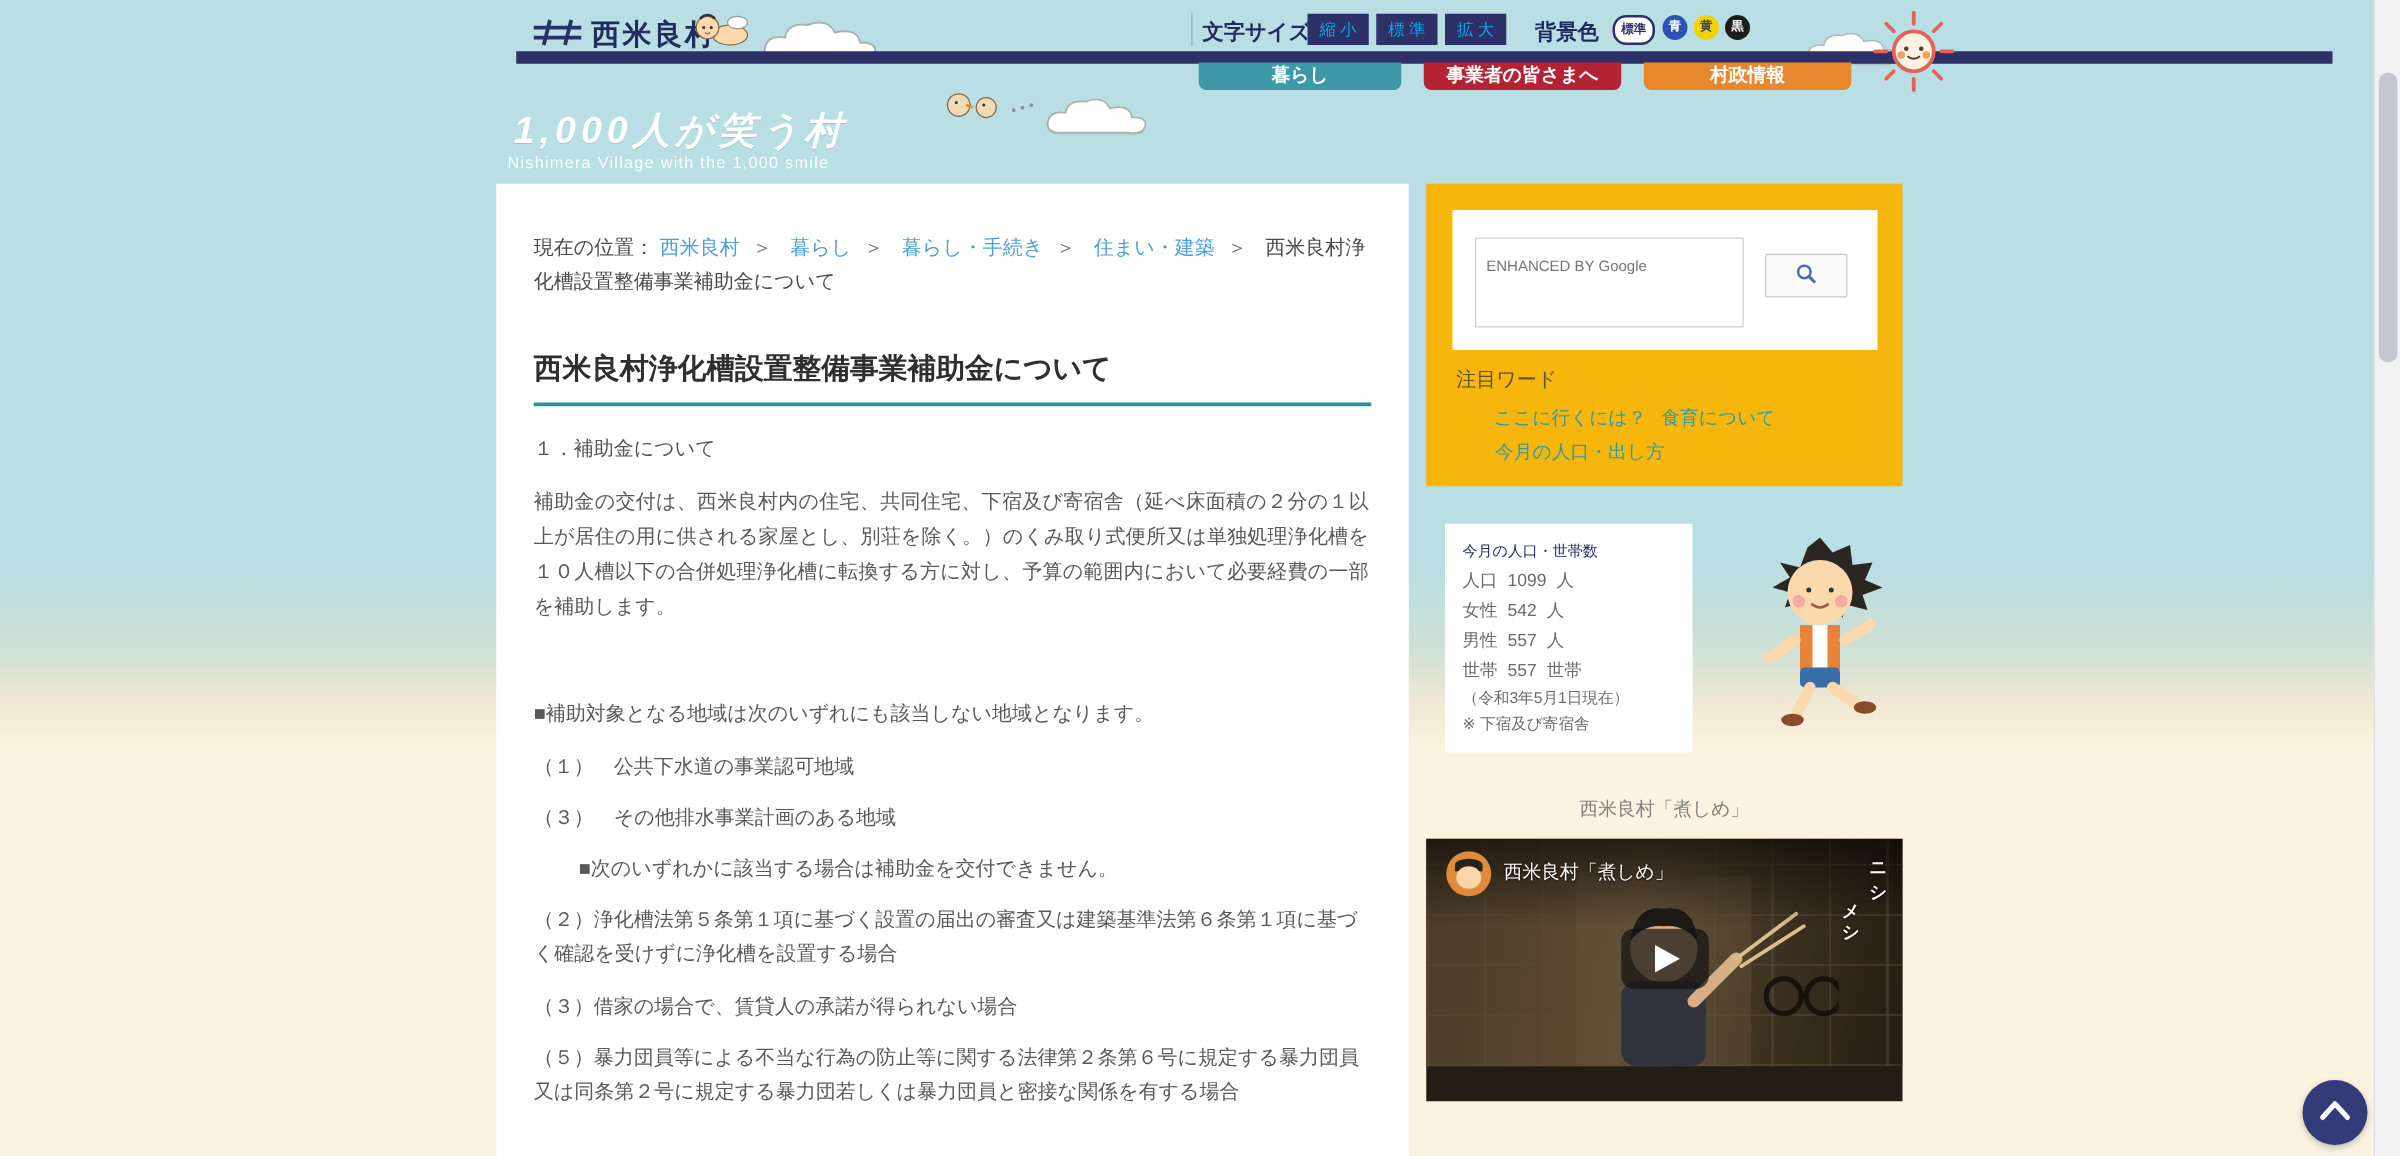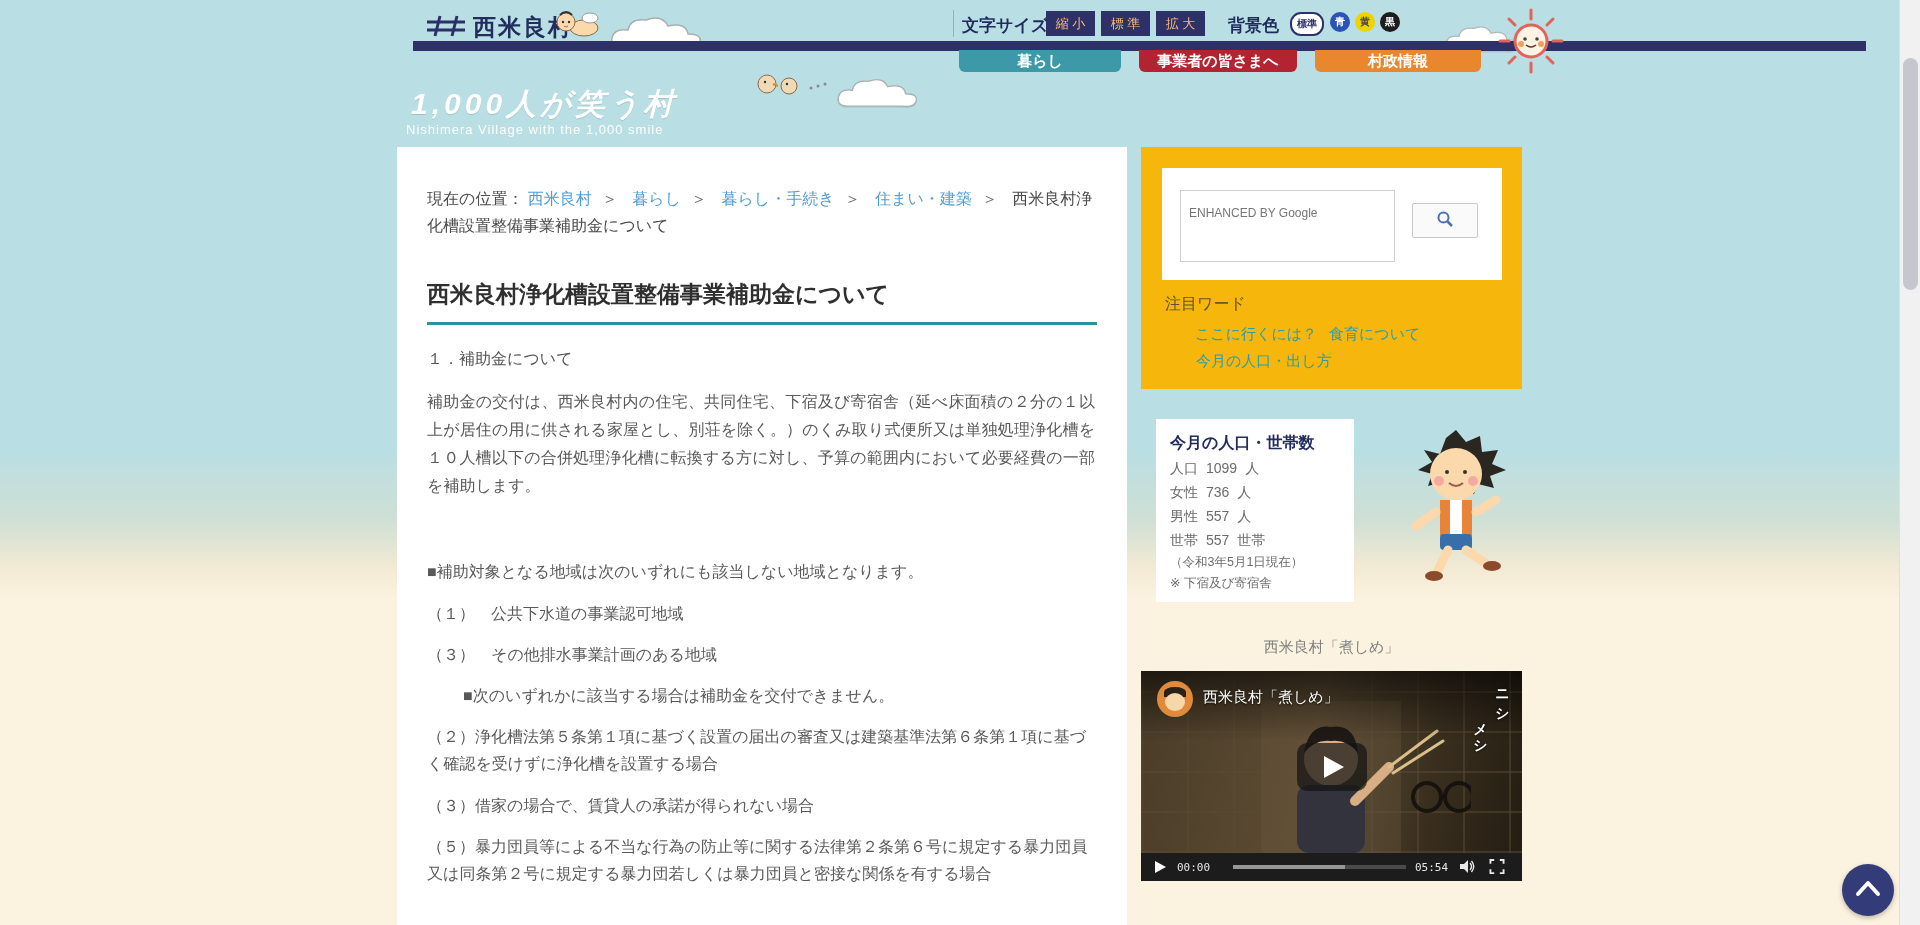--- a/index.html
+++ b/index.html
@@ -6,21 +6,21 @@
   body{width:1920px;height:925px;overflow:hidden;
        font-family:"Liberation Sans","DejaVu Sans",sans-serif;}
   .page{position:relative;width:1920px;height:925px;overflow:hidden;
         background:linear-gradient(180deg,#b9dee3 0px,#b9dee3 450px,#cfe0d5 520px,#f1e9d3 565px,#fbf3df 600px,#fbf3df 925px);}
   .abs{position:absolute;}
 
   
   .site-name{left:473px;top:12px;font-size:23px;font-weight:bold;color:#232c5e;letter-spacing:2px;}
   .tools-divider{left:953px;top:10px;width:1px;height:27px;background:#8fb4ba;}
   .tools-label{font-size:17px;color:#1f2a5e;font-weight:bold;}
-  .fsbtn{position:absolute;top:11px;width:49px;height:25px;background:#2e3168;color:#fdba74;
+  .fsbtn{position:absolute;top:11px;width:49px;height:25px;background:#2e3168;color:#0ea5e9;
          font-size:13px;line-height:25px;text-align:center;cursor:pointer;}
   .bgopt{position:absolute;top:12px;height:20px;border-radius:11px;font-size:10px;
          text-align:center;line-height:20px;cursor:pointer;font-weight:bold;}
   .bg-std{left:1290px;width:30px;background:#fff;border:2px solid #2e3168;color:#2e3168;}
   .bg-blue{left:1330px;width:20px;background:#2b53b5;color:#fff;border-radius:50%;}
   .bg-yellow{left:1355px;width:20px;background:#f0d400;color:#444;border-radius:50%;}
   .bg-black{left:1380px;width:20px;background:#1c1c1c;color:#fff;border-radius:50%;}
   .navy-bar{left:413px;top:41px;width:1453px;height:10px;background:#2e3168;z-index:2;}
   .navbtn{position:absolute;top:50px;height:22px;color:#fff;font-size:15px;font-weight:bold;
           text-align:center;line-height:22px;border-radius:0 0 6px 6px;cursor:pointer;z-index:3;}
@@ -50,21 +50,21 @@
   .search-inner{position:absolute;left:21px;top:21px;width:340px;height:112px;background:#fff;}
   .search-input{position:absolute;left:18px;top:22px;width:215px;height:72px;border:1px solid #cfcfcf;
                 box-sizing:border-box;font-size:12px;color:#777;padding:8px 8px 34px 8px;outline:none;
                 font-family:"Liberation Sans",sans-serif;}
   .search-btn{position:absolute;left:250px;top:35px;width:66px;height:35px;background:#fafafa;
               border:1px solid #c9c9c9;border-radius:2px;cursor:pointer;}
   .kw-head{position:absolute;left:24px;top:147px;color:#5d532e;font-size:16px;}
   .kw-link{position:absolute;color:#2d9daa;font-size:15px;cursor:pointer;}
   .pop-box{left:1156px;top:419px;width:198px;height:183px;background:#fff;box-sizing:border-box;
            padding:14px 14px;}
-  .pop-title{font-size:16px;font-weight:bold;color:#232c5e;}
+  .pop-title{font-size:12px;font-weight:normal;color:#232c5e;}
   .pop-row{margin-top:6px;font-size:14px;color:#6b6b6b;}
   .pop-row span{margin-right:8px;}
   .pop-note{margin-top:4px;font-size:12.5px;color:#6b6b6b;}
   .video-caption{left:1141px;top:638px;width:381px;text-align:center;color:#808080;font-size:15px;}
 
   
   .video{left:1141px;top:671px;width:381px;height:210px;background:#241d15;overflow:hidden;}
   .vp-scene{position:absolute;left:0;top:0;width:381px;height:182px;
             background:
              repeating-linear-gradient(90deg,rgba(90,74,52,.5) 0 2px,transparent 2px 46px),
@@ -226,21 +226,21 @@
     <a class="kw-link" style="left:188px;top:178px;">食育について</a>
     <a class="kw-link" style="left:55px;top:205px;">今月の人口・出し方</a>
   </div>
 
   <div class="abs pop-box">
     <div class="pop-title">今月の人口・世帯数</div>
     <div class="pop-row">
       <span>人口</span><span>1099</span><span>人</span>
     </div>
     <div class="pop-row">
-      <span>女性</span><span>736</span><span>人</span>
+      <span>女性</span><span>542</span><span>人</span>
     </div>
     <div class="pop-row">
       <span>男性</span><span>557</span><span>人</span>
     </div>
     <div class="pop-row">
       <span>世帯</span><span>557</span><span>世帯</span>
     </div>
     <div class="pop-note">（令和3年5月1日現在）</div>
     <div class="pop-note">※ 下宿及び寄宿舎</div>
   </div>
@@ -286,35 +286,20 @@
     <div class="vp-avatar">
       <div class="hair"></div>
       <div class="face"></div>
     </div>
     <div class="vp-title">西米良村「煮しめ」</div>
     <span class="vp-side" style="right:10px;top:10px;">ニシ</span>
     <span class="vp-side" style="right:32px;top:42px;">メシ</span>
     <div class="vp-bigplay">
         <div class="tri"></div>
       </div>
-    <div class="vp-bar">
-      <div class="vp-play"></div>
-      <span class="vp-time" style="left:36px;">00:00</span>
-      <div class="vp-track">
-        <div class="vp-buffer"></div>
-      </div>
-      <span class="vp-time" style="left:274px;">05:54</span>
-      <svg class="vp-icon" style="left:318px;" width="17" height="15" viewBox="0 0 17 15">
-        <polygon points="1,5 5,5 9,1 9,14 5,10 1,10" fill="#e8e8e8"></polygon>
-        <path d="M11 4 Q14 7.5 11 11 M12.5 2 Q17 7.5 12.5 13" stroke="#e8e8e8" stroke-width="1.4" fill="none"></path>
-      </svg>
-      <svg class="vp-icon" style="left:348px;" width="16" height="15" viewBox="0 0 16 16">
-        <path d="M1 5 V1 H5 M11 1 H15 V5 M15 11 V15 H11 M5 15 H1 V11" fill="none" stroke="#e8e8e8" stroke-width="2"></path>
-      </svg>
-    </div>
   </div>
 
   <div class="abs scrolltop">
     <svg width="52" height="52" viewBox="0 0 52 52">
       <polyline points="16,30 26,19 36,30" fill="none" stroke="#fff" stroke-width="4" stroke-linecap="round" stroke-linejoin="round"></polyline>
     </svg>
   </div>
 
   <div class="abs scrollbar">
     <div class="sb-thumb"></div>

